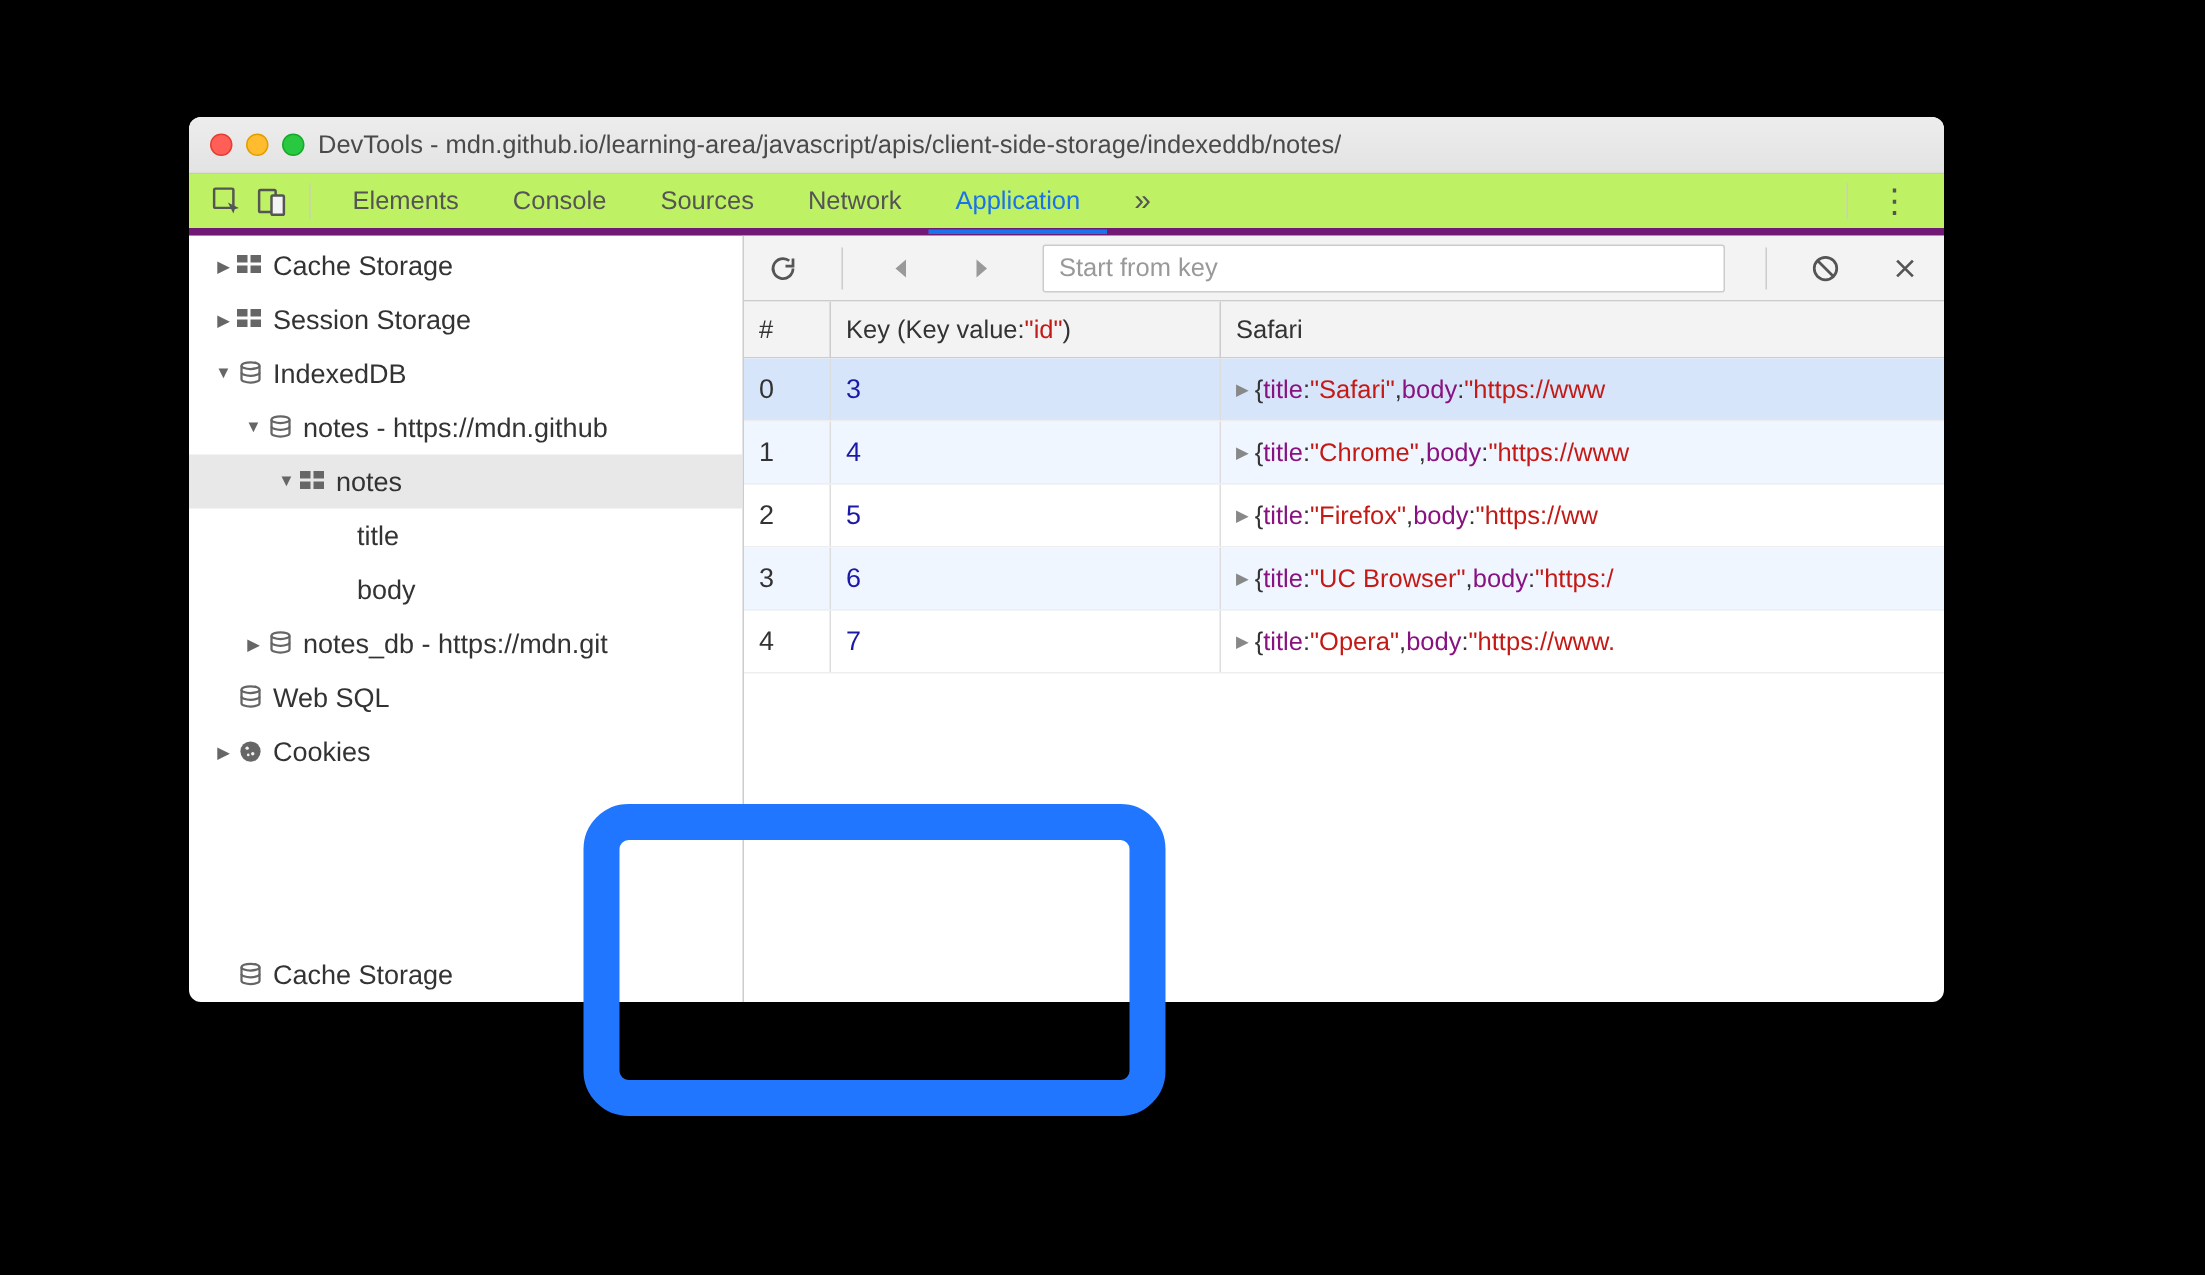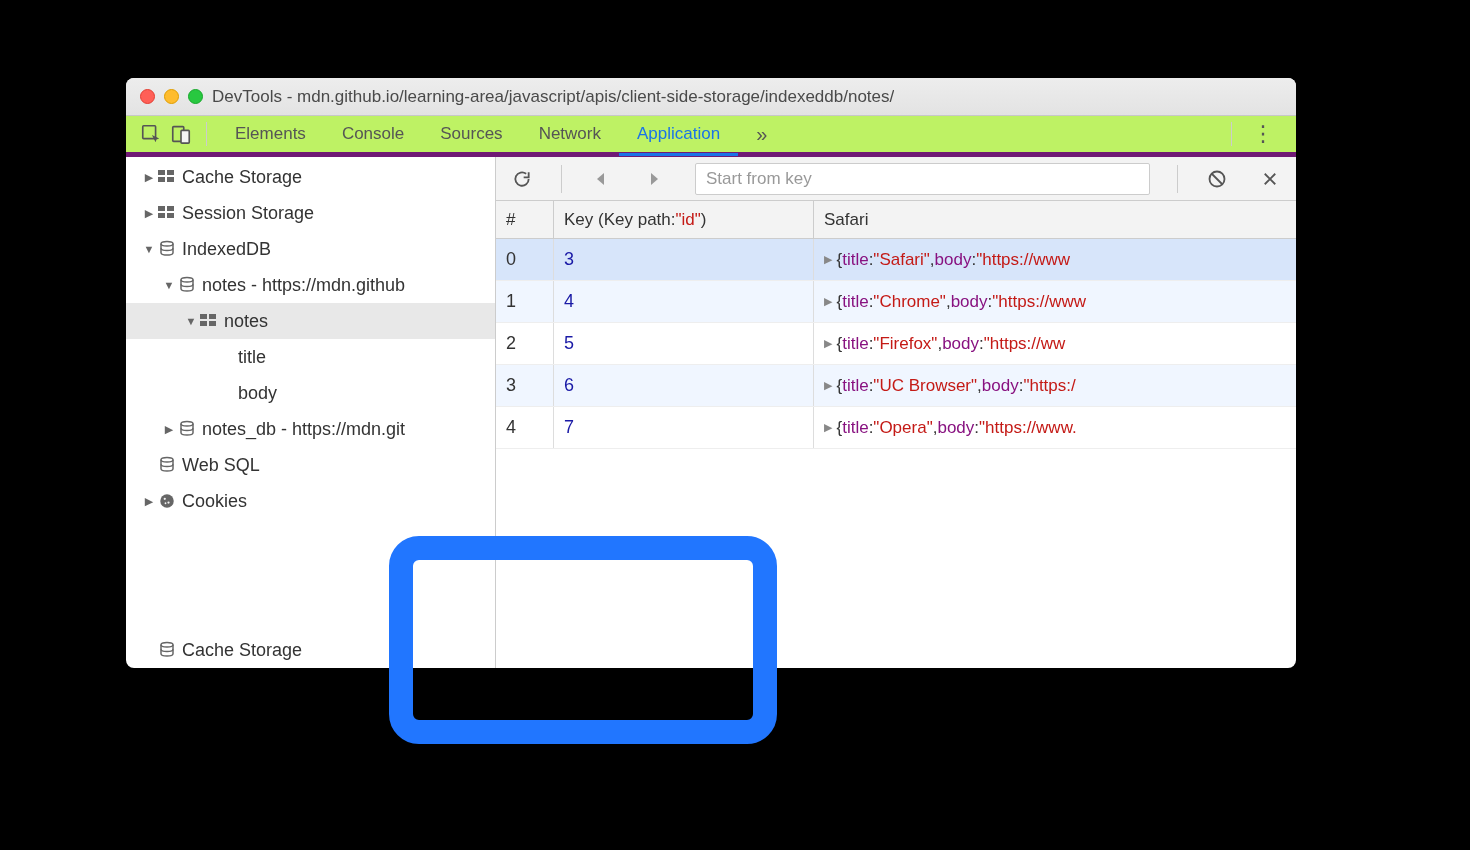--- a/index.html
+++ b/index.html
@@ -445,21 +445,21 @@
           <svg width="18" height="18" viewBox="0 0 24 24" stroke="#555" stroke-width="2.4" fill="none">
             <path d="M5 5 L19 19 M19 5 L5 19"></path>
           </svg>
         </div>
       </div>
 
       <div class="data-table">
         <div class="dt-header">
           <div class="col col-idx">#</div>
           <div class="col col-key">
-            <span>Key (Key path: </span>
+            <span>Key (Key value: </span>
               <span style="color:#c41a16">"id"</span>
               <span>)</span>
           </div>
           <div class="col col-val">Safari</div>
         </div>
         <div class="dt-body" id="dt-body">
             <div class="dt-row sel">
               <div class="col col-idx">0</div>
               <div class="col col-key">3</div>
               <div class="col col-val">

